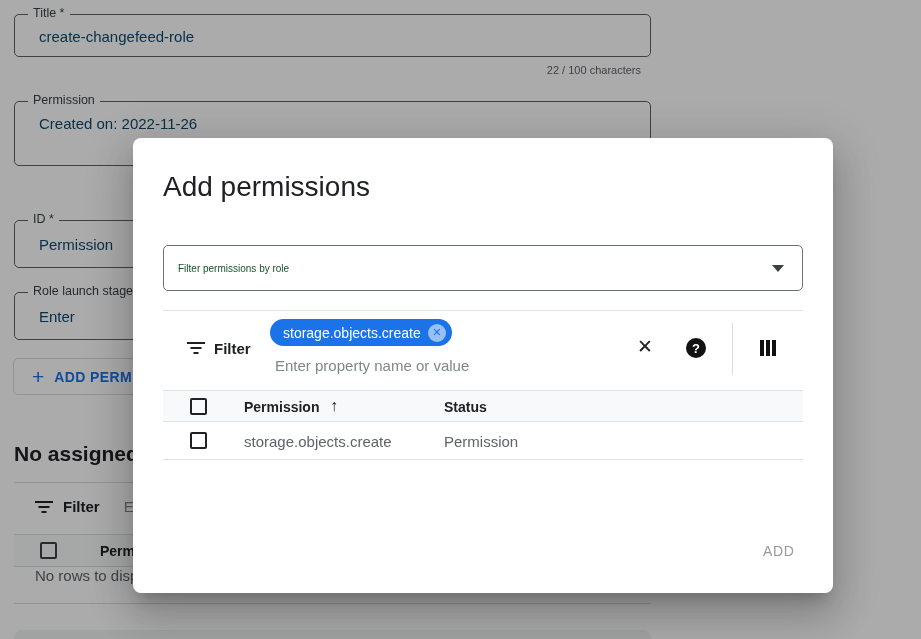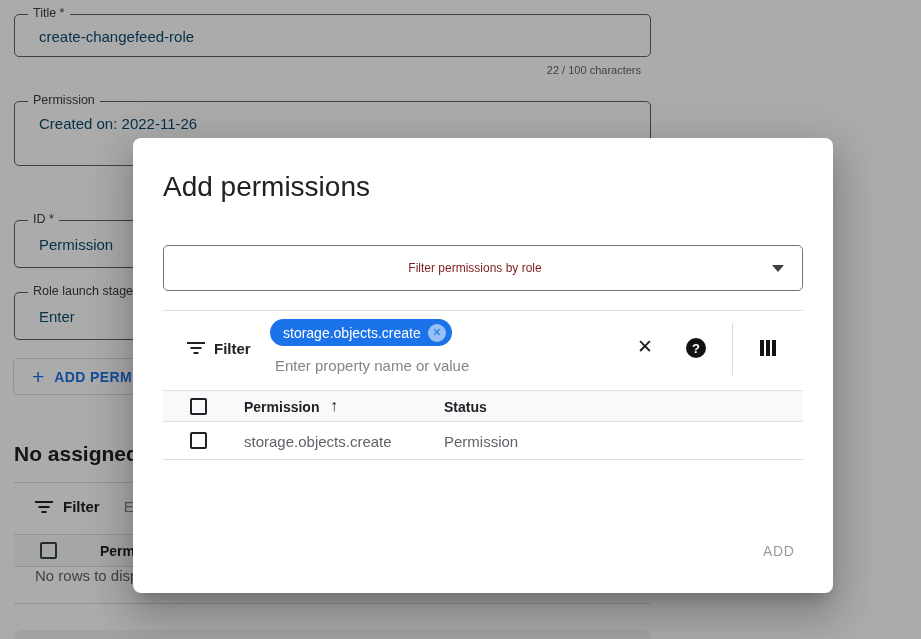--- a/index.html
+++ b/index.html
@@ -46,21 +46,21 @@
   .scrim { position:absolute; inset:0; background:rgba(0,0,0,0.33); z-index:10; }
 
   
   .dialog { position:absolute; left:133px; top:138px; width:700px; height:455px;
     background:#fff; border-radius:8px; z-index:20;
     box-shadow:0 11px 15px -7px rgba(0,0,0,.2), 0 24px 38px 3px rgba(0,0,0,.14), 0 9px 46px 8px rgba(0,0,0,.12); }
   .dlg-title { position:absolute; left:30px; top:33px; font-size:28px; color:#202124; }
   .role-select { position:absolute; left:30px; top:107px; width:640px; height:46px;
     border:1px solid #6e7377; border-radius:5px; display:flex; align-items:center;
     padding:0 18px 0 14px; cursor:pointer; }
-  .role-select .sel-text { font-size:12px; color:#7f1d1d; flex:1;text-align:center; }
+  .role-select .sel-text { font-size:10px; color:#14532d; flex:1; }
   .caret-down { width:0; height:0; border-left:6px solid transparent; border-right:6px solid transparent;
     border-top:7px solid #3c4043; }
 
   .tb-divider { position:absolute; left:30px; top:172px; width:640px; height:1px; background:#e0e0e0; }
   .tb-filter-icon { position:absolute; left:54px; top:204px; }
   .tb-filter-label { position:absolute; left:81px; top:202px; font-size:15px; font-weight:700; color:#202124; }
   .chip { position:absolute; left:137px; top:181px; height:27px; border-radius:14px;
     background:var(--accent); display:flex; align-items:center; padding:0 6px 0 13px; gap:7px; }
   .chip .chip-label { color:#fff; font-size:14px; white-space:nowrap; }
   .chip .chip-x { width:18px; height:18px; border-radius:50%; background:rgba(255,255,255,.55);

